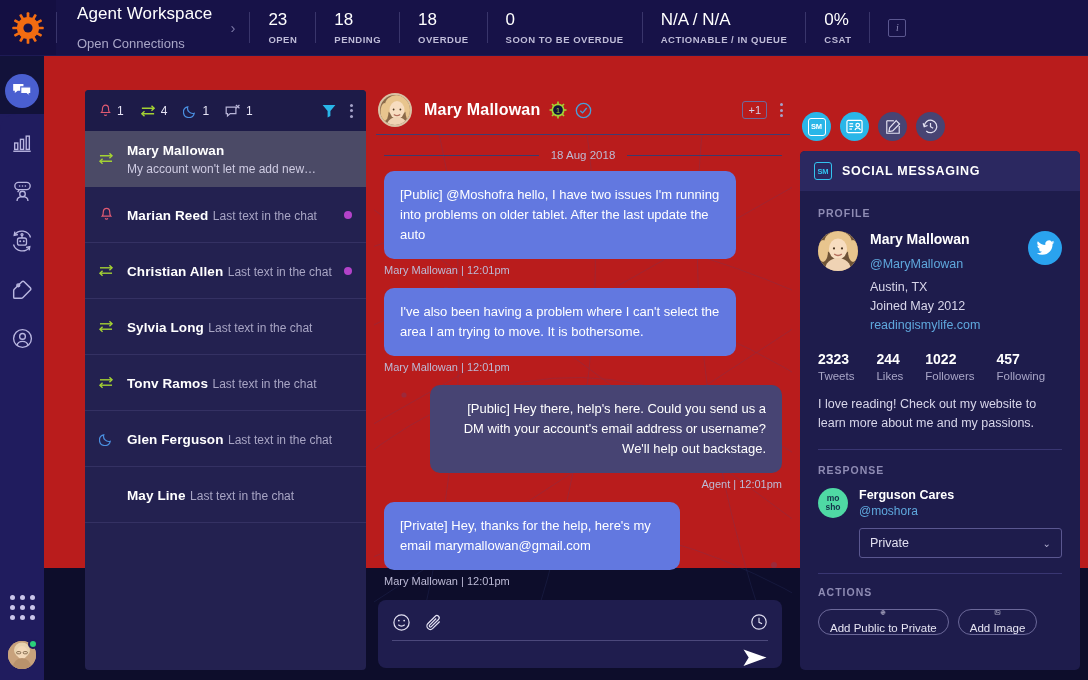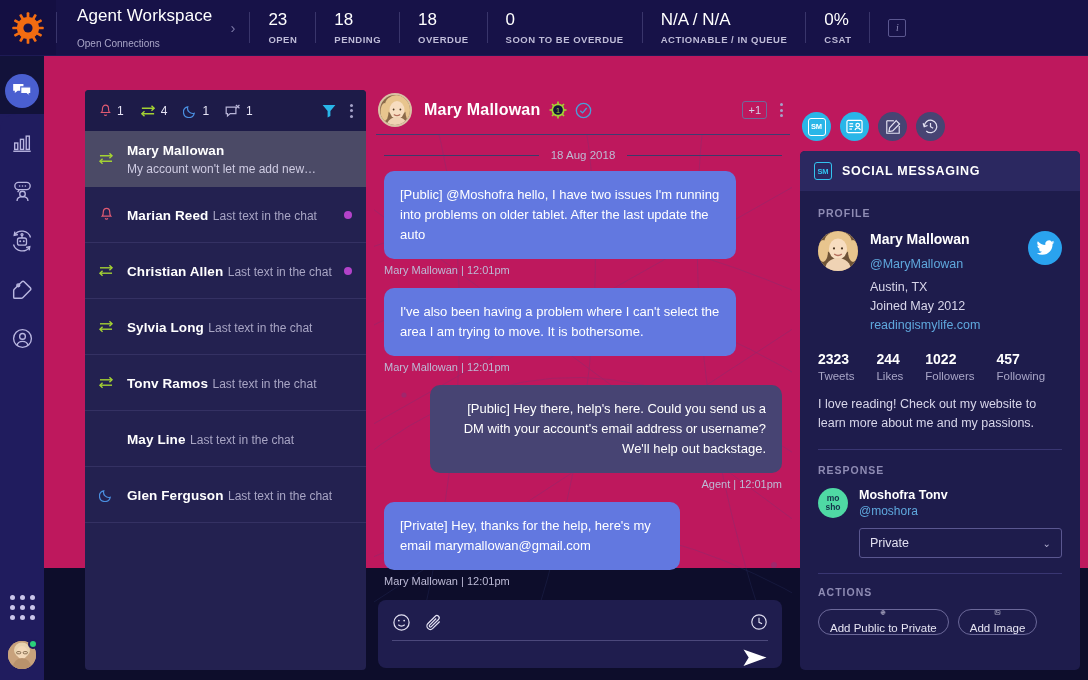--- a/index.html
+++ b/index.html
@@ -3,37 +3,37 @@
 <meta charset="utf-8">
 <style>
   * { box-sizing: border-box; margin: 0; padding: 0; }
   html, body {
     width: 1088px; height: 680px;
     background: #0d0d2b;
     font-family: "Liberation Sans", sans-serif;
     overflow: hidden;
     -webkit-font-smoothing: antialiased;
   }
-  .app { position: relative; width: 1088px; height: 568px; background: #be185d; text-decoration: underline; }
+  .app { position: relative; width: 1088px; height: 568px; background: #b91c1c; text-decoration: underline; }
 
   
   .topbar {
     position: absolute; left: 0; top: 0; width: 1088px; height: 56px;
     background: #171248; display: flex; align-items: stretch;
     border-bottom: 1px solid #1d1a55;
   }
   .logo-wrap {
     width: 56px; display: flex; align-items: center; justify-content: center;
     background: #140f42;
   }
   .gear { width: 34px; height: 34px; display: block; }
   .tb-divider { width: 1px; background: #39356b; margin: 12px 0; flex: 0 0 1px; }
   .tb-title { padding: 0 18px 0 20px; display: flex; flex-direction: column; justify-content: center; }
   .tb-title .t1 { font-size: 17px; color: #ffffff; font-weight: 400; letter-spacing: .1px; }
-  .tb-title .t2 { font-size: 10px; color: #a9a6c7; margin-top: 12px; }
+  .tb-title .t2 { font-size: 13px; color: #a9a6c7; margin-top: 12px; }
   .tb-chev { display: flex; align-items: center; padding: 0 14px 0 0; color: #7b78a6; font-size: 15px; }
   .stat {
     display: flex; flex-direction: column; justify-content: center;
     padding: 0 18px; min-width: 56px;
   }
   .stat .v { font-size: 17px; color: #ffffff; font-weight: 400; line-height: 20px; }
   .stat .k { font-size: 9.5px; color: #bfbcd8; font-weight: 700; letter-spacing: .5px; margin-top: 4px; }
   .info-btn {
     align-self: center; margin-left: 18px;
     width: 18px; height: 18px; border: 1px solid #5b5790; border-radius: 2px;
@@ -494,35 +494,35 @@
             <line x1="2" y1="9.9" x2="15" y2="9.9"></line>
         </svg>
       </span>
       <span class="conv-text">
         <span class="conv-name">Tonv Ramos</span>
         <span class="conv-sub">Last text in the chat</span>
       </span>
     </div>
 
     <div class="conv-row">
+      <span class="conv-icon">
+        <svg width="14" height="14" viewBox="0 0 16 16" fill="none" stroke="#4a8fe0" stroke-width="1.4">
+          <path d="M12.8 10.6A6 6 0 0 1 5.4 3.2 6.2 6.2 0 1 0 12.8 10.6z"></path>
+        </svg>
+      </span>
+      <span class="conv-text">
+        <span class="conv-name">Glen Ferguson</span>
+        <span class="conv-sub">Last text in the chat</span>
+      </span>
+    </div>
+
+    <div class="conv-row">
       <span class="conv-icon"></span>
       <span class="conv-text">
         <span class="conv-name">May Line</span>
-        <span class="conv-sub">Last text in the chat</span>
-      </span>
-    </div>
-
-    <div class="conv-row">
-      <span class="conv-icon">
-        <svg width="14" height="14" viewBox="0 0 16 16" fill="none" stroke="#4a8fe0" stroke-width="1.4">
-          <path d="M12.8 10.6A6 6 0 0 1 5.4 3.2 6.2 6.2 0 1 0 12.8 10.6z"></path>
-        </svg>
-      </span>
-      <span class="conv-text">
-        <span class="conv-name">Glen Ferguson</span>
         <span class="conv-sub">Last text in the chat</span>
       </span>
     </div>
   </div>
 
   <div class="chat">
     <div class="chat-head">
       <span class="chat-avatar">
         <svg width="34" height="34" viewBox="0 0 34 34">
           <rect width="34" height="34" fill="#8a6a4a"></rect>
@@ -758,21 +758,21 @@
         <div class="hr"></div>
 
         <div class="section-label">RESPONSE</div>
 
         <div class="resp-row">
           <span class="resp-avatar">
             <span>mo</span>
             <span>sho</span>
           </span>
           <span class="resp-info">
-            <span class="resp-name" style="display:block;">Moshofra Tonv</span>
+            <span class="resp-name" style="display:block;">Ferguson Cares</span>
             <span class="resp-handle" style="display:block;">@moshora</span>
           </span>
         </div>
 
         <div class="select">
           <span>Private</span>
           <span class="chev">⌄</span>
         </div>
 
         <div class="hr" style="margin:15px 0 12px 0;"></div>

